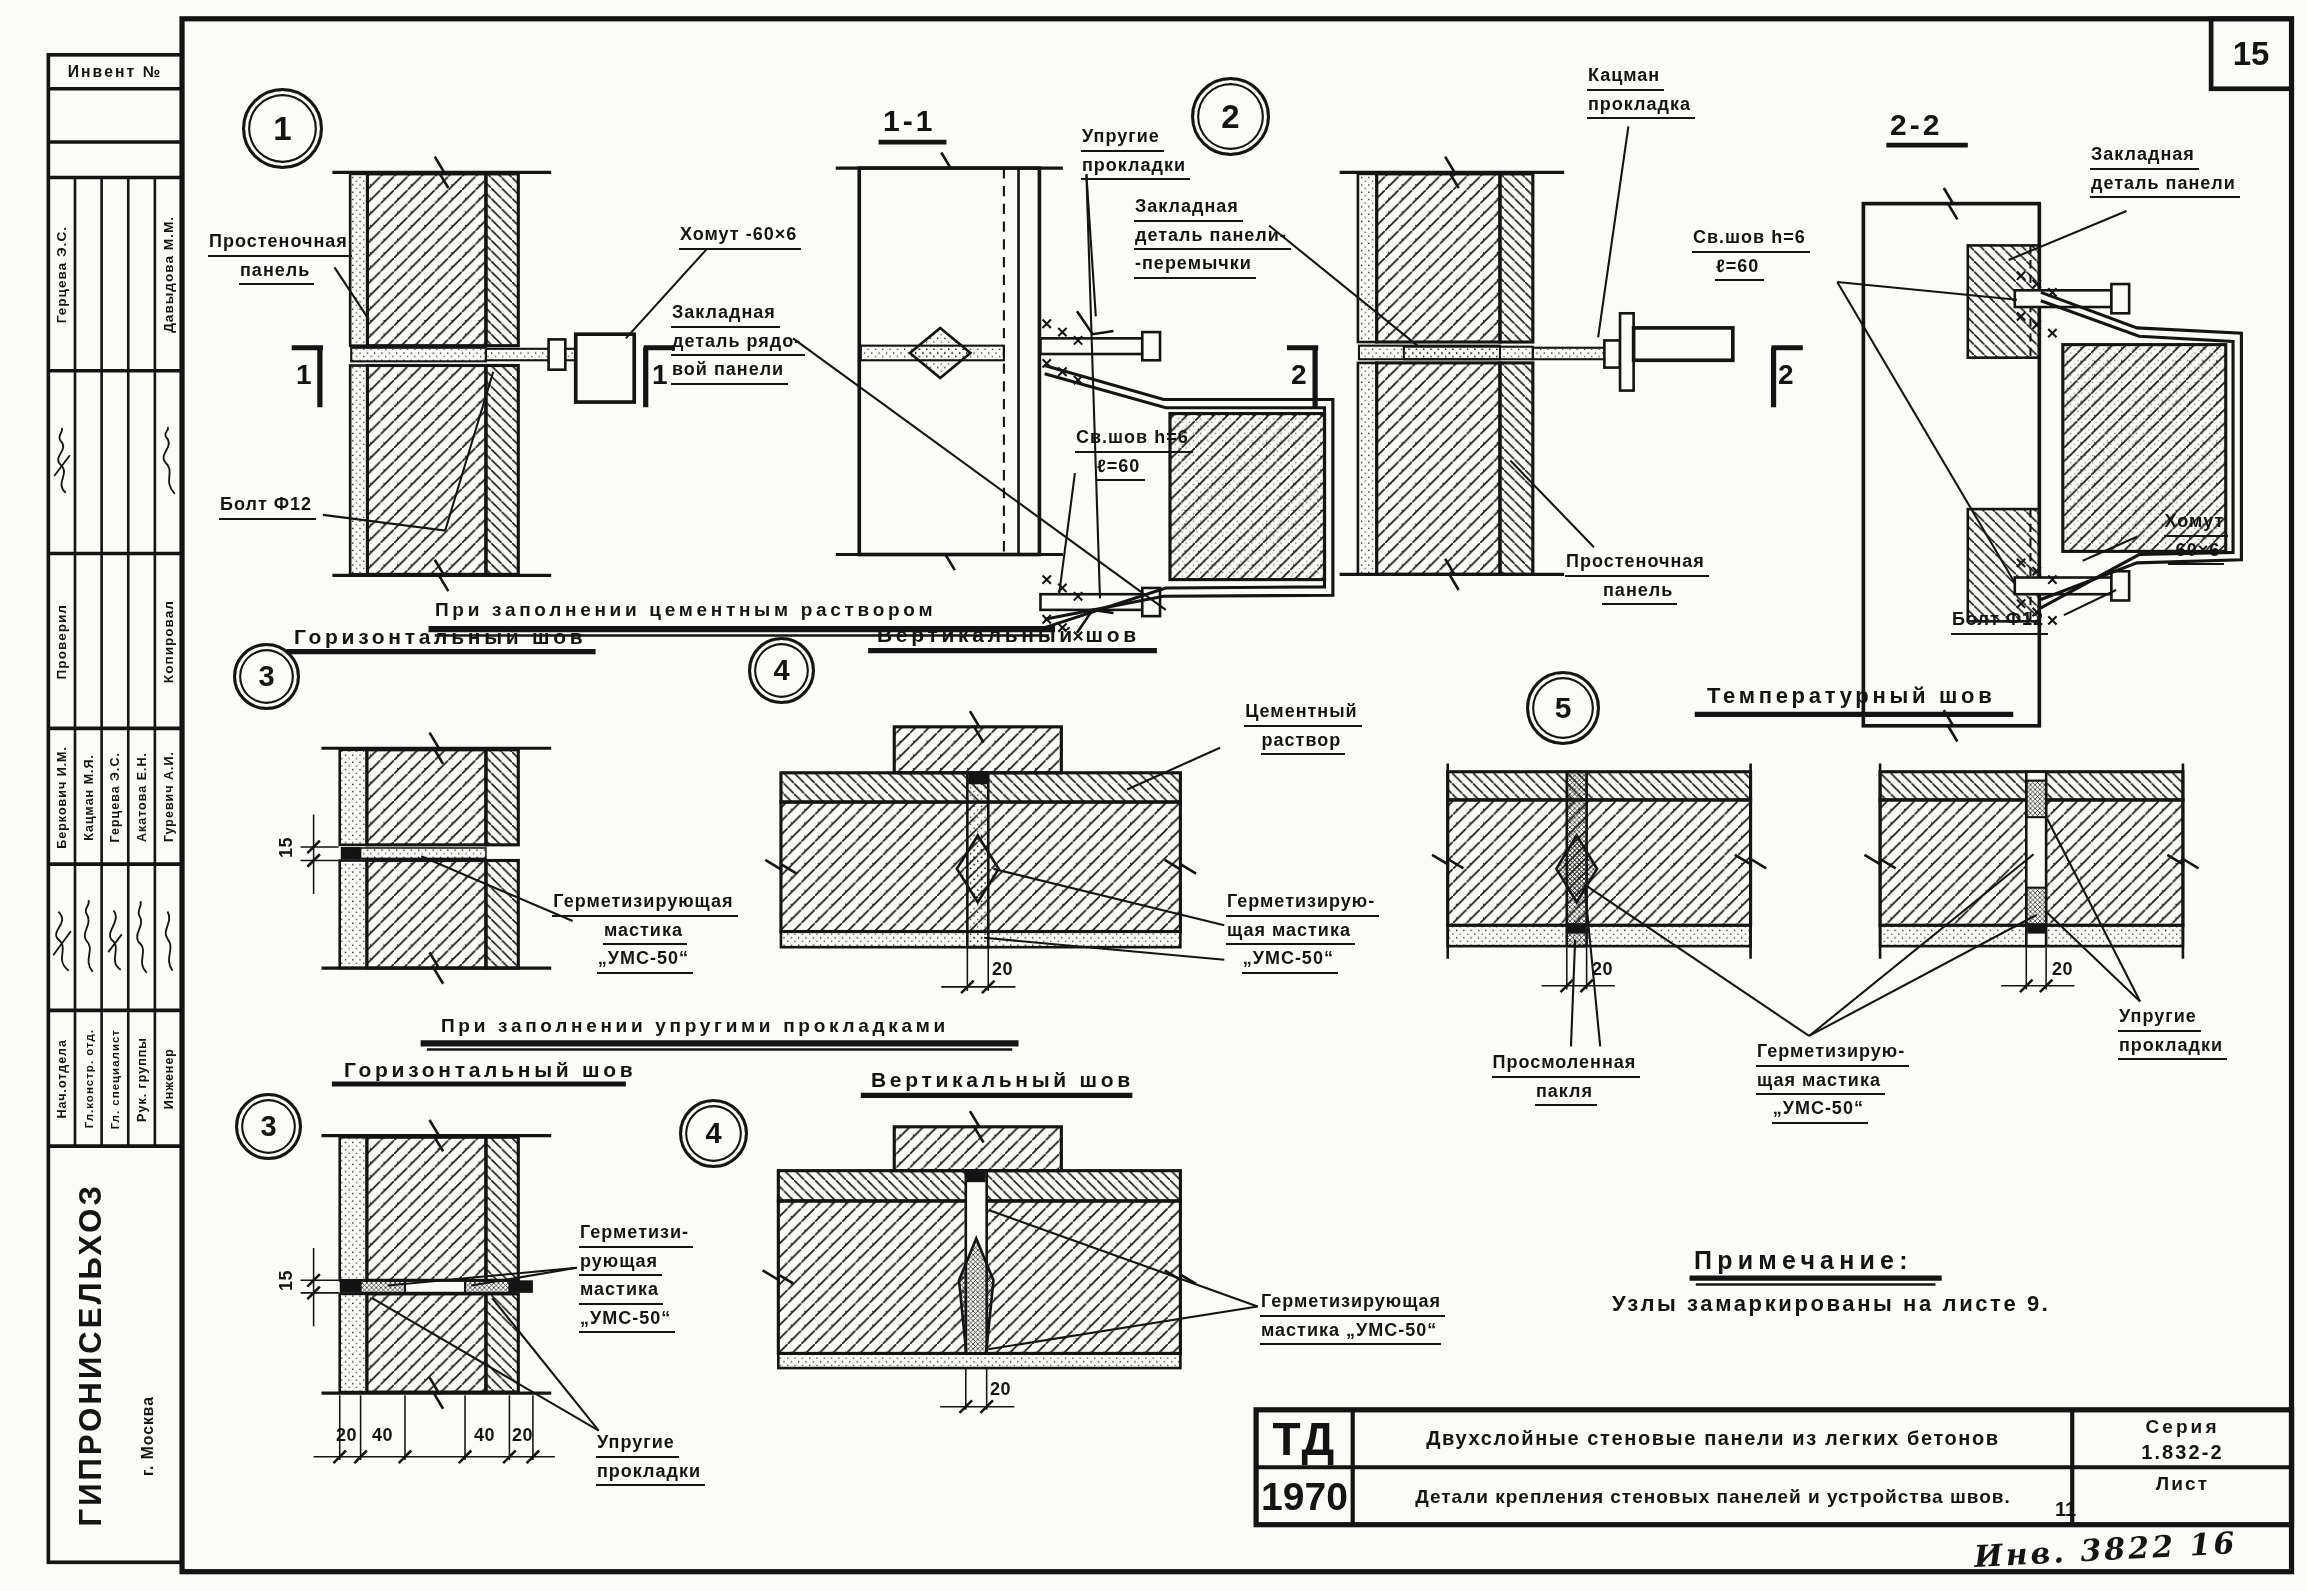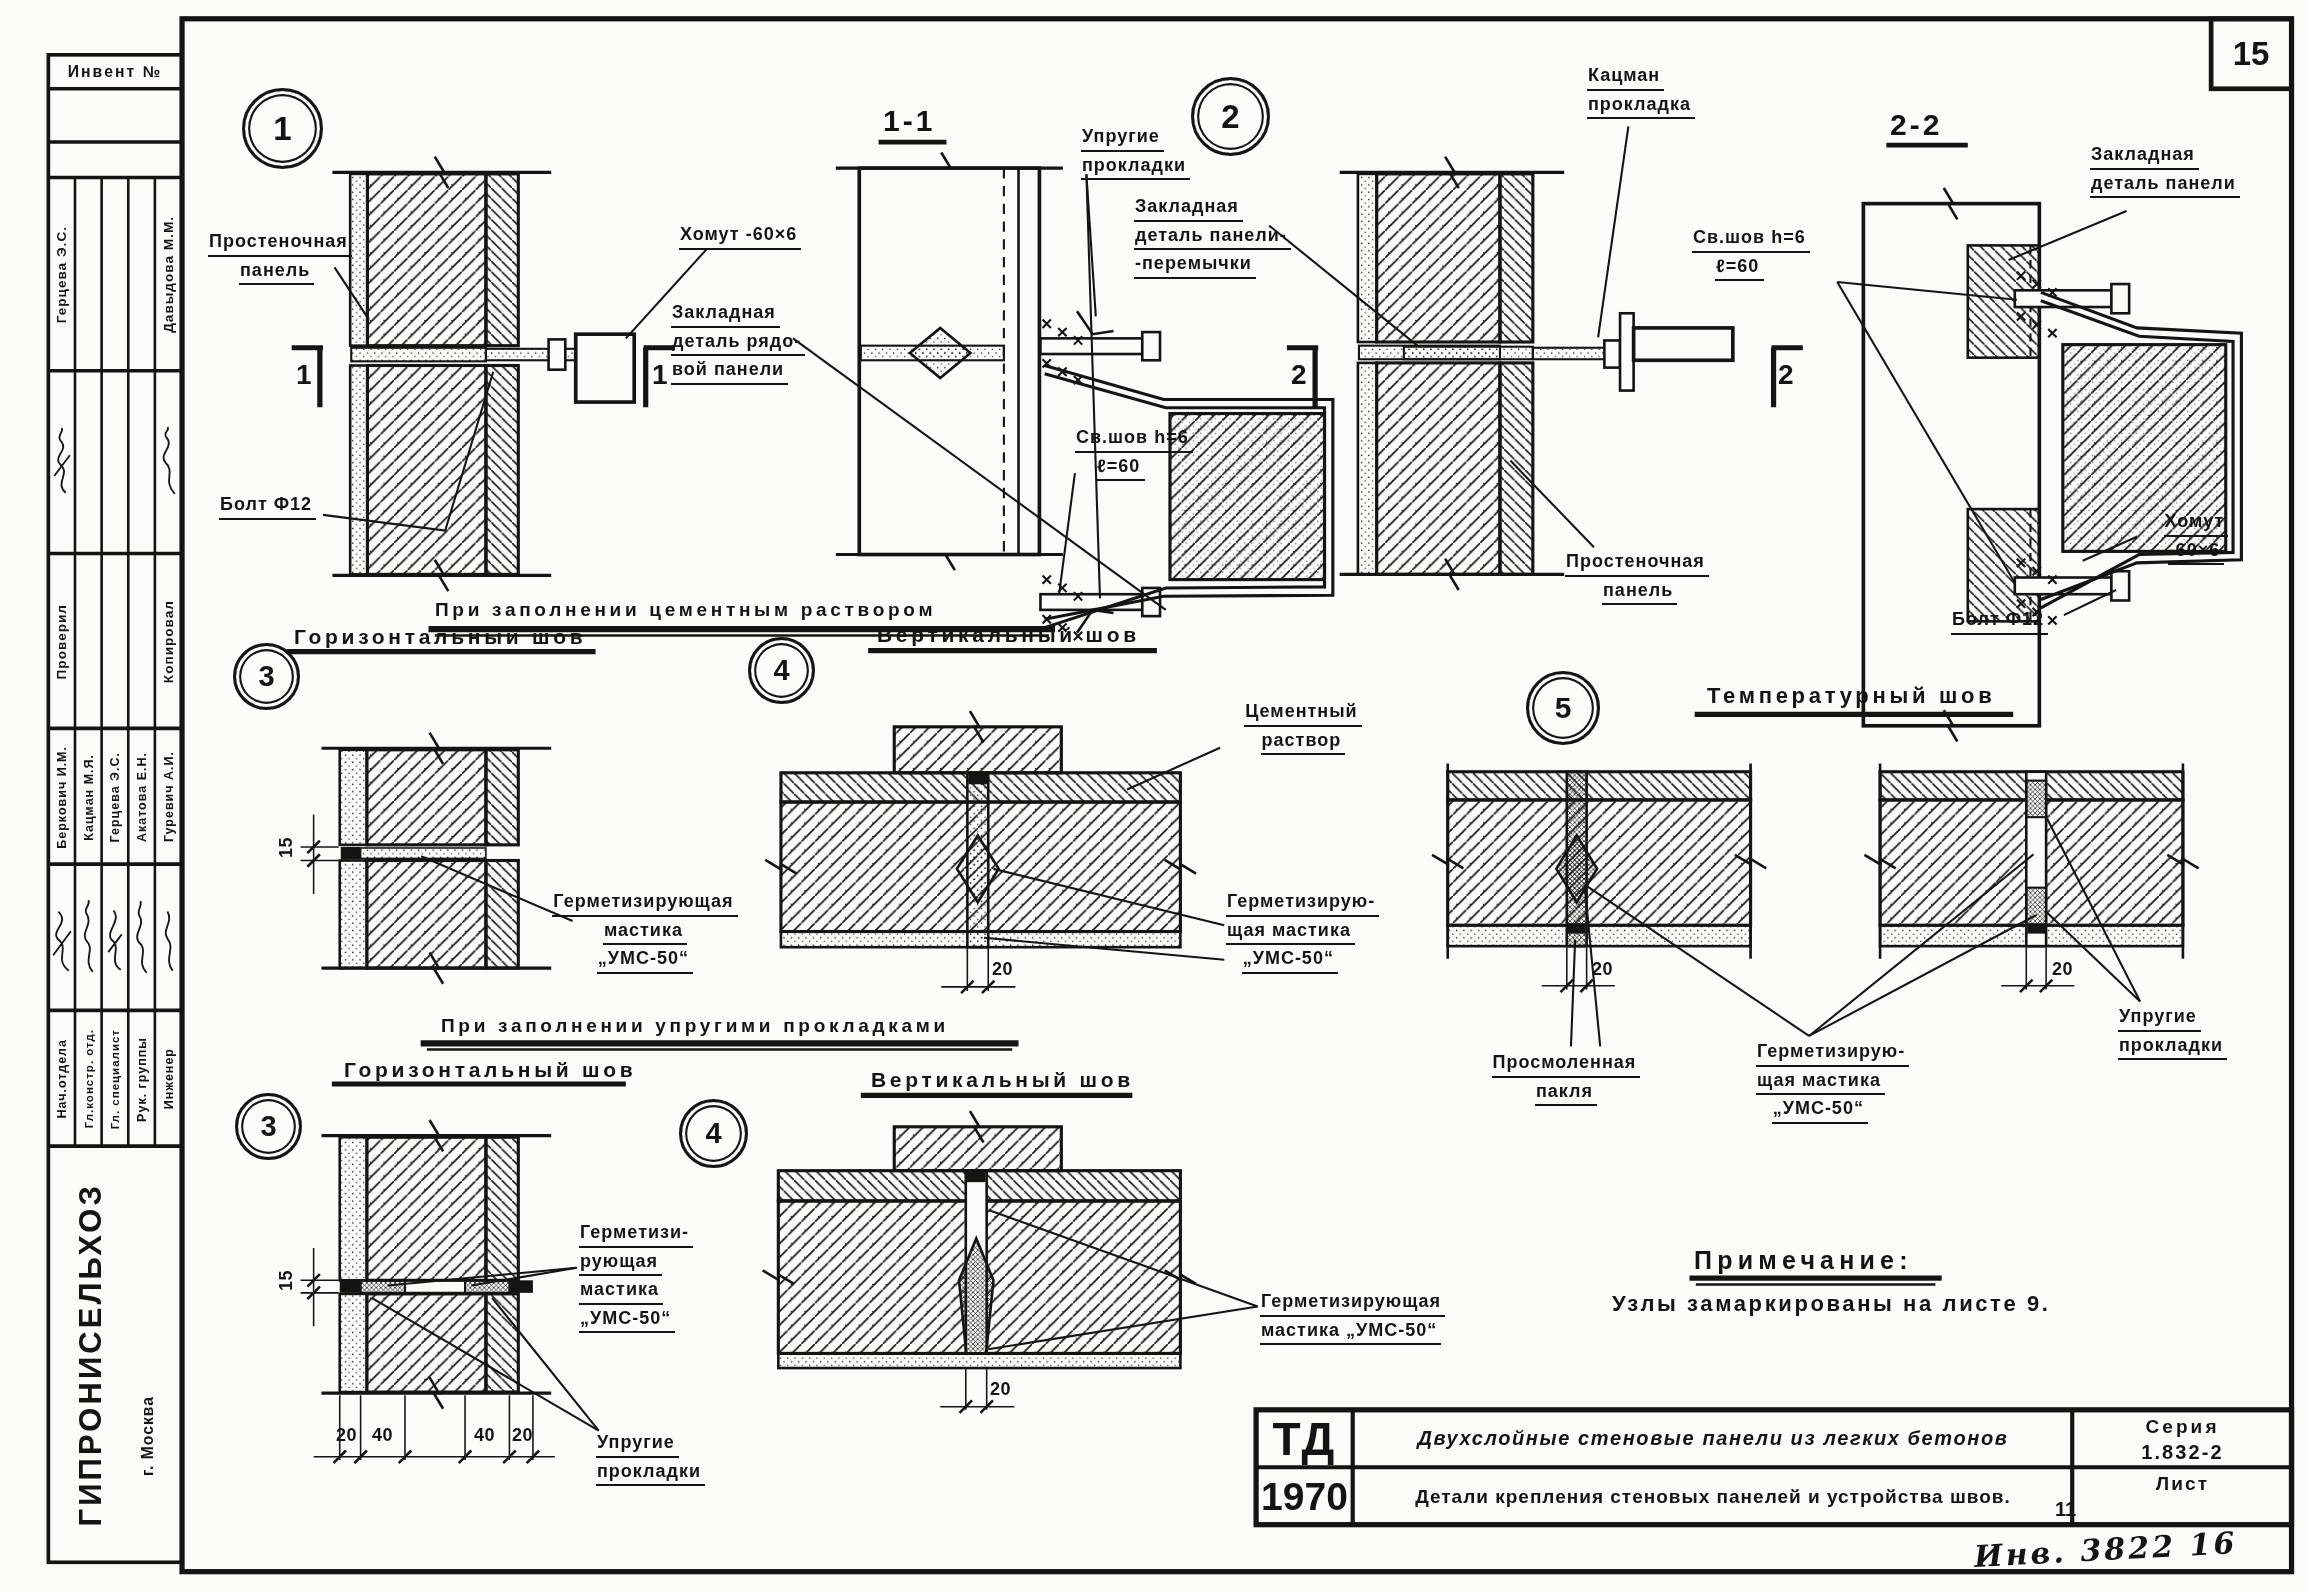--- a/index.html
+++ b/index.html
@@ -551,21 +551,21 @@
 <div class="dim" style="left:372px;top:1425px;">40</div>
 <div class="dim" style="left:474px;top:1425px;">40</div>
 <div class="dim" style="left:512px;top:1425px;">20</div>
 <div class="dim" style="left:990px;top:1379px;">20</div>
 
 <div class="note-t" style="left:1694px;top:1246px;">Примечание:</div>
 <div class="note-b" style="left:1612px;top:1291px;">Узлы замаркированы на листе 9.</div>
 
 <div class="tb-txt" style="left:1256px;top:1410px;width:97px;height:57px;font-size:46px;letter-spacing:2.1px;">ТД</div>
 <div class="tb-txt" style="left:1256px;top:1468px;width:97px;height:57px;font-size:39px;">1970</div>
-<div class="tb-txt" style="left:1363px;top:1410px;width:700px;height:57px;font-size:20px;letter-spacing:1.6px;font-style:italic;">Двухслойные стеновые панели из легких бетонов</div>
+<div class="tb-txt" style="left:1363px;top:1410px;width:700px;height:57px;font-size:20px;letter-spacing:1.6px;">Двухслойные стеновые панели из легких бетонов</div>
 <div class="tb-txt" style="left:1363px;top:1468px;width:700px;height:57px;font-size:19px;letter-spacing:1px;">Детали крепления стеновых панелей и устройства швов.</div>
 <div class="tb-txt" style="left:2073px;top:1413px;width:219px;height:27px;font-size:19px;letter-spacing:3.1px;">Серия</div>
 <div class="tb-txt" style="left:2073px;top:1439px;width:219px;height:26px;font-size:20px;letter-spacing:2.1px;">1.832-2</div>
 <div class="tb-txt" style="left:2073px;top:1471px;width:219px;height:26px;font-size:19px;letter-spacing:2.1px;">Лист</div>
 <div class="tb-txt" style="left:1956px;top:1496px;width:219px;height:26px;font-size:20px;">11</div>
 <div class="hand" style="left:1974px;top:1532px;">Инв. 3822   16</div>
 
 </div>
 
 

